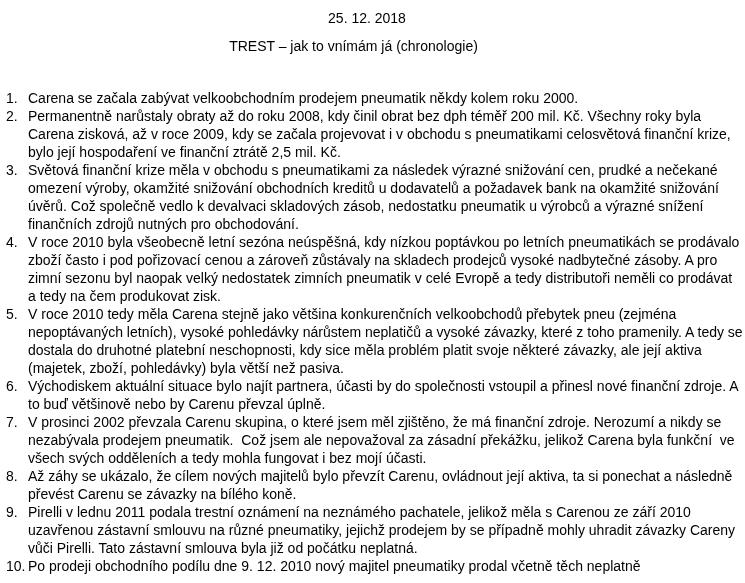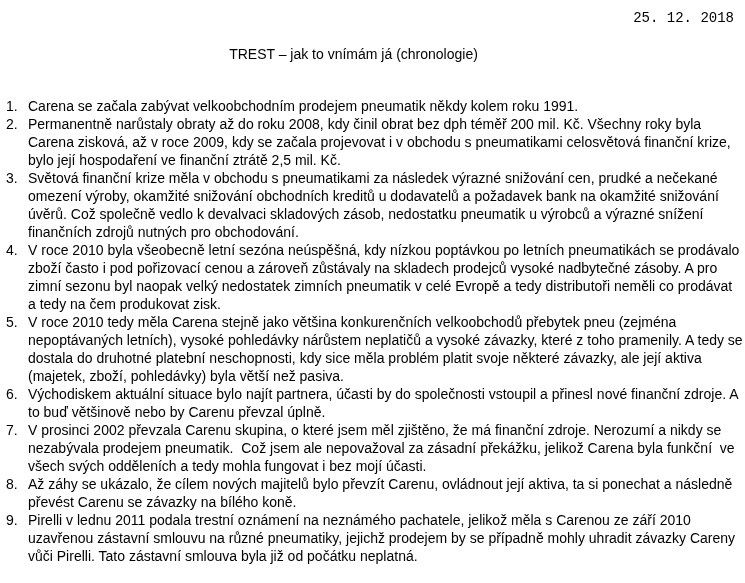--- a/index.html
+++ b/index.html
@@ -12,28 +12,27 @@
     width: 745px;
     height: 583px;
     background: #ffffff;
     color: #000000;
     font-family: "Liberation Sans", sans-serif;
     font-size: 14px;
     line-height: 18px;
     overflow: hidden;
   }
   .date {
-    text-align: right;
+    text-align: center;
     padding: 9px 11px 0 0;
     white-space: nowrap;
-    font-family: Liberation Mono, monospace;
   }
   .title {
     width: 707px;
-    margin-top: 18px;
+    margin-top: 10px;
     text-align: center;
   }
   .list {
     margin-top: 34px;
     padding-right: 2px;
   }
   .item {
     display: flex;
     align-items: flex-start;
   }
@@ -54,21 +53,21 @@
 <div class="page">
 
   <div class="date">25. 12. 2018</div>
 
   <div class="title">TREST – jak to vnímám já (chronologie)</div>
 
   <div class="list">
 
     <div class="item">
       <span class="num">1.</span>
-      <span class="text">Carena se začala zabývat velkoobchodním prodejem pneumatik někdy kolem roku 1991.</span>
+      <span class="text">Carena se začala zabývat velkoobchodním prodejem pneumatik někdy kolem roku 2000.</span>
     </div>
 
     <div class="item">
       <span class="num">2.</span>
       <span class="text">Permanentně narůstaly obraty až do roku 2008, kdy činil obrat bez dph téměř 200 mil. Kč. Všechny roky byla Carena zisková, až v roce 2009, kdy se začala projevovat i v obchodu s pneumatikami celosvětová finanční krize, bylo její hospodaření ve finanční ztrátě 2,5 mil. Kč.</span>
     </div>
 
     <div class="item">
       <span class="num">3.</span>
       <span class="text">Světová finanční krize měla v obchodu s pneumatikami za následek výrazné snižování cen, prudké a nečekané omezení výroby, okamžité snižování obchodních kreditů u dodavatelů a požadavek bank na okamžité snižování úvěrů. Což společně vedlo k devalvaci skladových zásob, nedostatku pneumatik u výrobců a výrazné snížení finančních zdrojů nutných pro obchodování.</span>
@@ -97,16 +96,20 @@
     <div class="item">
       <span class="num">8.</span>
       <span class="text">Až záhy se ukázalo, že cílem nových majitelů bylo převzít Carenu, ovládnout její aktiva, ta si ponechat a následně převést Carenu se závazky na bílého koně.</span>
     </div>
 
     <div class="item">
       <span class="num">9.</span>
       <span class="text">Pirelli v lednu 2011 podala trestní oznámení na neznámého pachatele, jelikož měla s Carenou ze září 2010 uzavřenou zástavní smlouvu na různé pneumatiky, jejichž prodejem by se případně mohly uhradit závazky Careny vůči Pirelli. Tato zástavní smlouva byla již od počátku neplatná.</span>
     </div>
 
+    <div class="item">
+      <span class="num">10.</span>
+      <span class="text">Po prodeji obchodního podílu dne 9. 12. 2010 nový majitel pneumatiky prodal včetně těch neplatně</span>
+    </div>
 
   </div>
 
 </div>
 
 </body></html>

